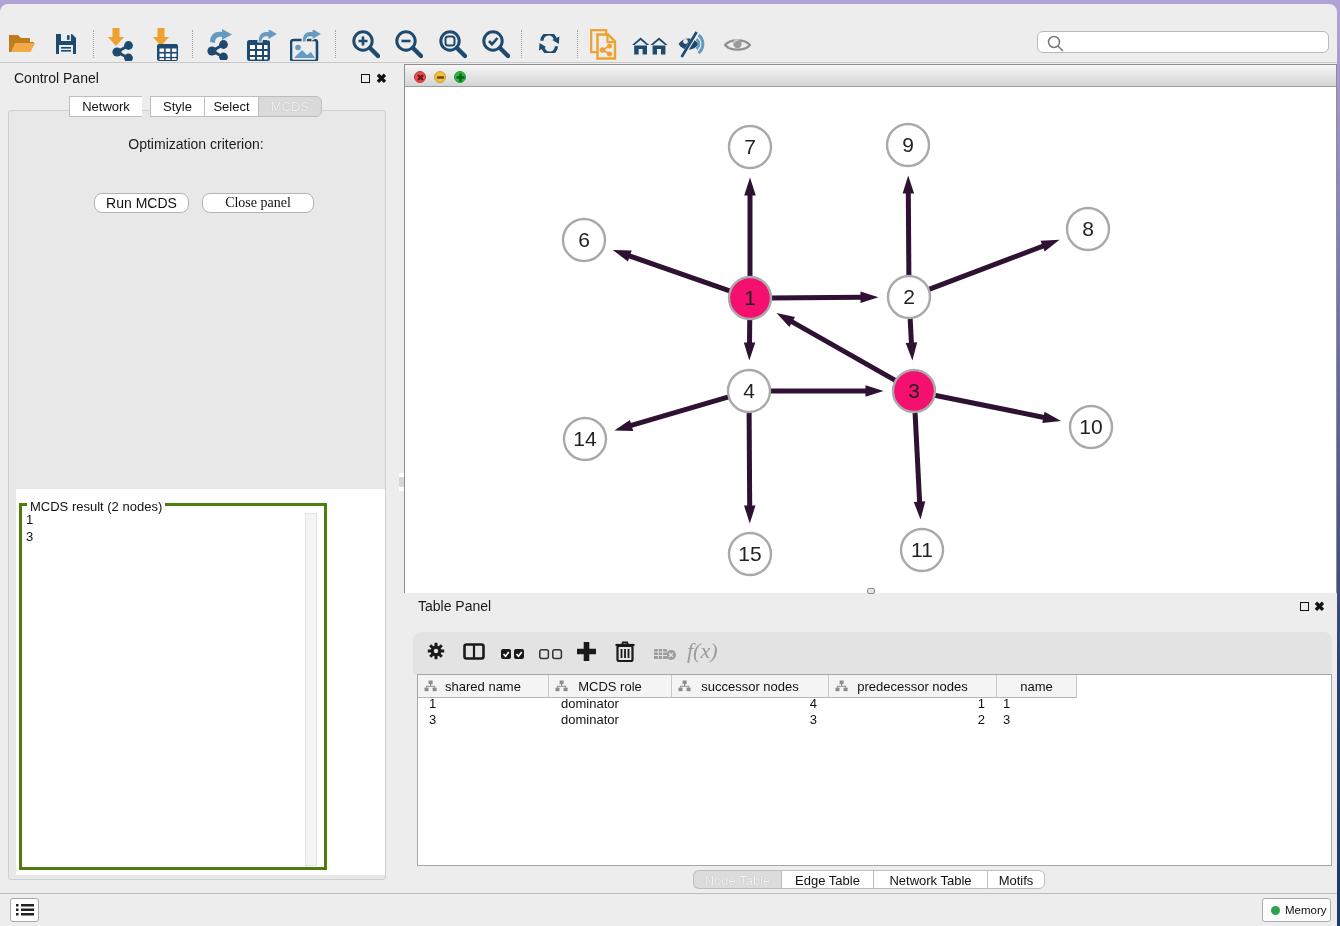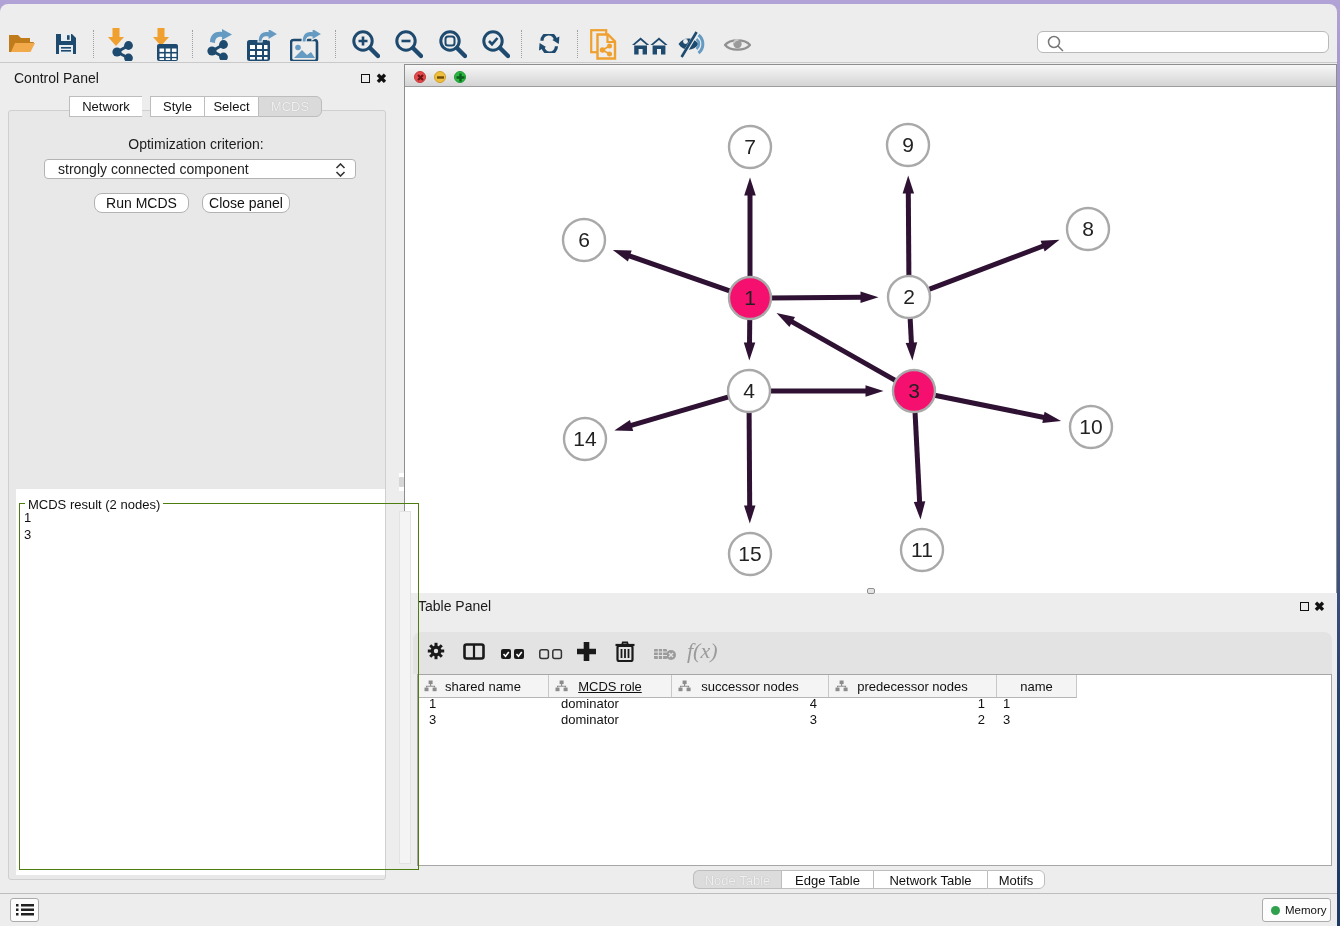--- a/index.html
+++ b/index.html
@@ -17,21 +17,21 @@
 #cpanel { position:absolute; left:0; top:60px; width:392px; height:833px; background:#ededed; }
 #cpanel .ptitle { position:absolute; left:14px; top:6px; font-size:14px; color:#1a1a1a; }
 .wmax { position:absolute; width:9px; height:9px; border:1.6px solid #111; background:transparent; }
 .wx { position:absolute; font-size:13px; font-weight:bold; color:#111; line-height:11px; }
 .tab { position:absolute; top:32px; height:21px; background:#fff; border:1px solid #bdbdbd; border-right:none; font-size:13px; text-align:center; line-height:19px; color:#111; z-index:3; }
 #tabpanel { position:absolute; left:8px; top:46px; width:378px; height:770px; background:#e8e8e8; border:1px solid #cfcfcf; border-radius:3px; z-index:1; }
 #optlabel { position:absolute; left:0; top:72px; width:100%; text-align:center; font-size:14px; color:#1c1c1c; z-index:4;}
 #dropdown { position:absolute; left:44px; top:95px; width:312px; height:20px; background:#fff; border:1px solid #b3b3b3; border-radius:4px; font-size:14px; color:#222; line-height:19px; padding-left:13px; z-index:4;}
 .btn { position:absolute; top:129px; height:20px; background:#fff; border:1px solid #b3b3b3; border-radius:8px; font-size:14px; color:#111; text-align:center; line-height:18px; z-index:4;}
 #mcdscard { position:absolute; left:16px; top:425px; width:369px; height:386px; background:#fff; z-index:4; }
-#mcdsfs { position:absolute; left:3px; top:14px; width:400px; height:367px; border:1px solid #4d7c0f; }
+#mcdsfs { position:absolute; left:3px; top:14px; width:308px; height:367px; border:3px solid #4d7c0f; }
 #mcdsleg { position:absolute; left:5px; top:-7px; background:#fff; padding:0 3px; font-size:13px; color:#111; }
 #mcdstrack { position:absolute; right:7px; top:7px; width:12px; height:353px; background:#f4f4f4; border:1px solid #e2e2e2; }
 
 #netwin { position:absolute; left:404px; top:60px; width:933px; height:529px; border:1px solid #8e8e8e; border-bottom:none; background:#fff; }
 #nettitle { position:absolute; left:0; top:0; width:100%; height:22px; background:linear-gradient(180deg,#f7f7f7,#d4d4d4); border-bottom:1px solid #9c9c9c; }
 #nettitle .t { position:absolute; top:4px; left:0; width:100%; text-align:center; font-size:13px; color:#000; }
 .mac { position:absolute; top:5.5px; width:12.5px; height:12.5px; border-radius:50%; }
 
 #tpanel { position:absolute; left:404px; top:593px; width:933px; height:300px; background:#ededed; }
 #tpanel .ptitle { position:absolute; left:14px; top:1px; font-size:14px; color:#1a1a1a; }
@@ -198,28 +198,22 @@
   <div id="cpanel">
     <div class="ptitle">Control Panel</div>
     <div class="wmax" style="left:361px; top:10px"></div>
     <div class="wx" style="left:376px; top:9px">✖</div>
     <div class="tab" style="left:69px; width:73px;">Network</div>
     <div class="tab" style="left:150px; width:54px;">Style</div>
     <div class="tab" style="left:204px; width:54px;">Select</div>
     <div class="tab" style="left:258px; width:64px; background:#dadada; border-right:1px solid #bdbdbd; border-radius:0 6px 6px 0; color:#f2f2f2; text-shadow:0 0 1px #aaa;">MCDS</div>
     <div id="tabpanel"></div>
     <div id="optlabel">Optimization criterion:</div>
-    <div id="dropdown">strongly connected component
-      <svg width="11" height="14" style="position:absolute; right:9px; top:3px;">
-          <path d="M1.5 5 L5.5 1 L9.5 5" fill="none" stroke="#333" stroke-width="1.6"></path>
-          <path d="M1.5 9 L5.5 13 L9.5 9" fill="none" stroke="#333" stroke-width="1.6"></path>
-        </svg>
-    </div>
     <div class="btn" style="left:94px; width:95px;">Run MCDS</div>
-    <div class="btn" style="left:202px; width:88px;">Close panel</div>
+    <div class="btn" style="left:202px; width:112px;font-family:Liberation Serif, serif;">Close panel</div>
     <div id="mcdscard">
       <div id="mcdsfs">
         <div id="mcdsleg">MCDS result (2 nodes)</div>
         <div style="position:absolute; left:4px; top:5px; font-size:13px; color:#111; line-height:17px;">1<br>3</div>
         <div id="mcdstrack"></div>
       </div>
     </div>
   </div>
   <div id="netwin">
     <div id="nettitle">
@@ -357,21 +351,21 @@
       <div class="hcell" style="left:0; width:131px;"><svg width="13" height="12" style="position:absolute;left:6px;top:5px">
             <g fill="#8c8c8c">
               <rect x="4.6" y="0.5" width="4" height="3.6"></rect>
               <rect x="0.5" y="7.6" width="4" height="3.6"></rect>
               <rect x="8.6" y="7.6" width="4" height="3.6"></rect>
             </g>
             <g stroke="#8c8c8c" stroke-width="1.1" fill="none">
               <path d="M6.6 4.1 V6.2 M2.5 7.6 V6.2 H10.6 V7.6"></path>
             </g>
           </svg>shared name</div>
-      <div class="hcell" style="left:131px; width:123px;text-decoration:underline;"><svg width="13" height="12" style="position:absolute;left:6px;top:5px">
+      <div class="hcell" style="left:131px; width:123px;"><svg width="13" height="12" style="position:absolute;left:6px;top:5px">
             <g fill="#8c8c8c">
               <rect x="4.6" y="0.5" width="4" height="3.6"></rect>
               <rect x="0.5" y="7.6" width="4" height="3.6"></rect>
               <rect x="8.6" y="7.6" width="4" height="3.6"></rect>
             </g>
             <g stroke="#8c8c8c" stroke-width="1.1" fill="none">
               <path d="M6.6 4.1 V6.2 M2.5 7.6 V6.2 H10.6 V7.6"></path>
             </g>
           </svg>MCDS role</div>
       <div class="hcell" style="left:254px; width:157px;"><svg width="13" height="12" style="position:absolute;left:6px;top:5px">

